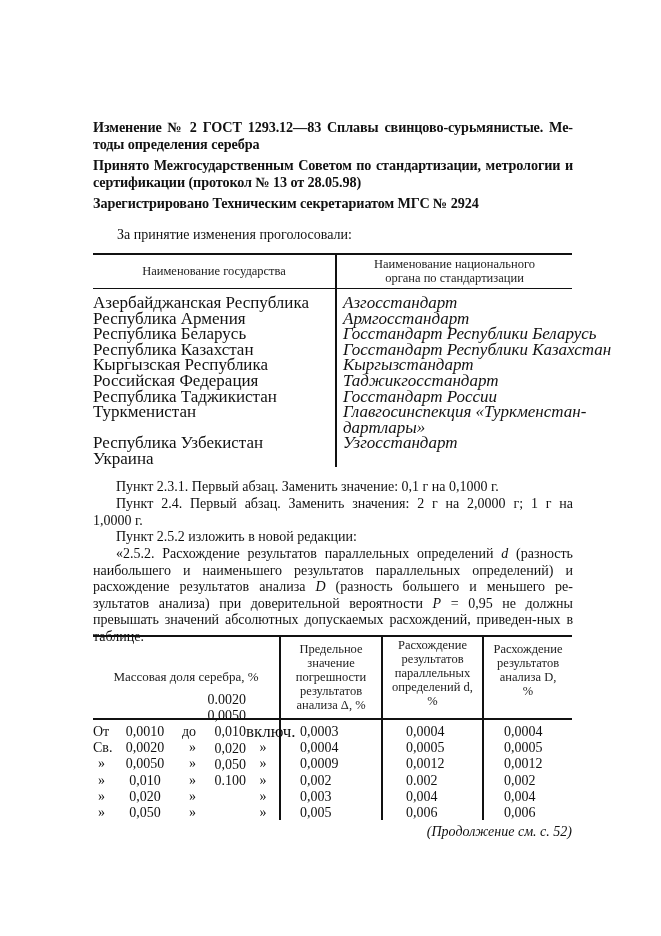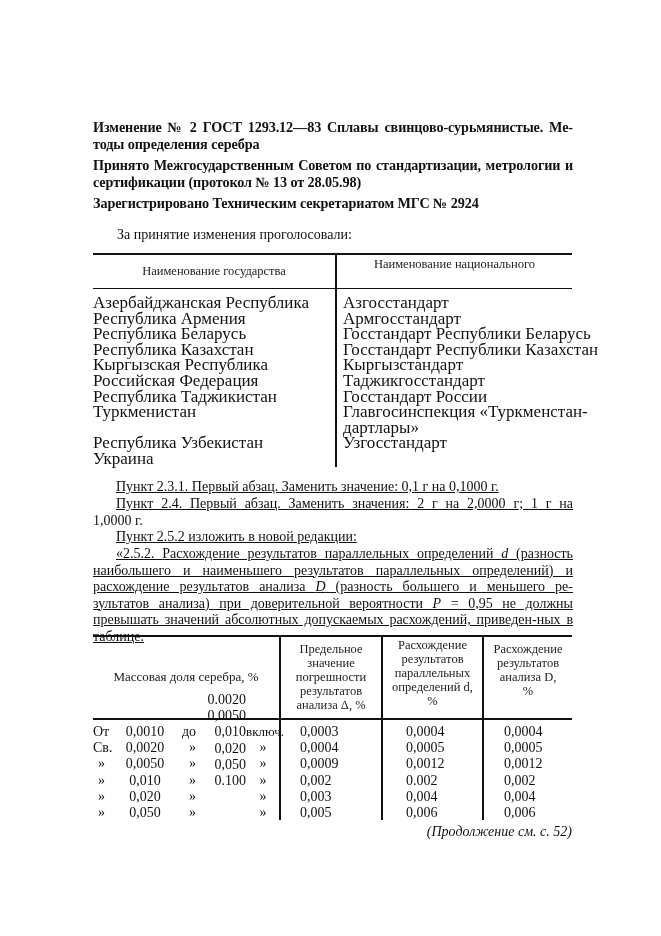--- a/index.html
+++ b/index.html
@@ -10,21 +10,21 @@
   }
   .abs { position: absolute; margin-top: 37px; }
   .hdr {
     left: 93px; width: 480px; font-size: 14.2px; line-height: 17px;
     font-weight: bold; text-align: justify; letter-spacing: -0.1px;
   }
   .body-text {
     left: 93px; width: 480px; font-size: 14px; line-height: 16.5px;
     text-align: justify;
   }
-  .indent { text-indent: 23px; text-decoration: underline; }
+  .indent { text-indent: 23px; }
   .rule { background: #111; }
   .tcell { font-size: 12.5px; line-height: 14px; text-align: center; color: #222; }
   .row-text { font-size: 17px; line-height: 15.6px; white-space: nowrap; }
   .num { font-size: 14px; line-height: 16.2px; white-space: nowrap; }
   .it { font-style: italic; }
 </style>
 </head>
 <body>
 
 <div class="abs hdr" style="top:82px;">
@@ -39,37 +39,38 @@
 
 <div class="abs body-text" style="top:190px; left:117px; width:460px;">За принятие изменения проголосовали:</div>
 
 <div class="abs rule" style="left:93px; top:216px; width:479px; height:2px;"></div>
 <div class="abs rule" style="left:93px; top:251px; width:479px; height:1px;"></div>
 <div class="abs rule" style="left:335px; top:216px; width:2px; height:214px;"></div>
 
 <div class="abs tcell" style="left:93px; width:242px; top:227px;">Наименование государства</div>
 <div class="abs tcell" style="left:337px; width:235px; top:220px;">
   <div>Наименование национального</div>
+  <div>органа  по стандартизации</div>
 </div>
 
 <div class="abs" style="left:93px; top:258px;">
   <div class="row-text">Азербайджанская Республика</div>
   <div class="row-text">Республика Армения</div>
   <div class="row-text">Республика Беларусь</div>
   <div class="row-text">Республика Казахстан</div>
   <div class="row-text">Кыргызская Республика</div>
   <div class="row-text">Российская Федерация</div>
   <div class="row-text">Республика Таджикистан</div>
   <div class="row-text">Туркменистан</div>
   <div class="row-text" style="visibility:hidden;">&nbsp;</div>
   <div class="row-text">Республика Узбекистан</div>
   <div class="row-text">Украина</div>
 </div>
 
-<div class="abs" style="left:343px; top:258px;">
+<div class="abs" style="left:343px; top:258px;font-style:italic;">
   <div class="row-text">Азгосстандарт</div>
   <div class="row-text">Армгосстандарт</div>
   <div class="row-text">Госстандарт Республики Беларусь</div>
   <div class="row-text">Госстандарт Республики Казахстан</div>
   <div class="row-text">Кыргызстандарт</div>
   <div class="row-text">Таджикгосстандарт</div>
   <div class="row-text">Госстандарт России</div>
   <div class="row-text">Главгосинспекция «Туркменстан-</div>
   <div class="row-text">дартлары»</div>
   <div class="row-text">Узгосстандарт</div>
@@ -137,21 +138,21 @@
 </div>
 <div class="abs" style="left:196px; top:655px; width:50px; text-align:right;">
   <div class="num">0.0020</div>
   <div class="num">0,0050</div>
   <div class="num">0,010</div>
   <div class="num">0,020</div>
   <div class="num">0,050</div>
   <div class="num">0.100</div>
 </div>
 <div class="abs" style="left:246px; top:687px; width:34px; text-align:center;">
-  <div class="num" style="font-size:13px;">включ.</div>
+  <div class="num" style="font-size:17px;">включ.</div>
   <div class="num">»</div>
   <div class="num">»</div>
   <div class="num">»</div>
   <div class="num">»</div>
   <div class="num">»</div>
 </div>
 
 <div class="abs" style="left:300px; top:687px;">
   <div class="num">0,0003</div>
   <div class="num">0,0004</div>

